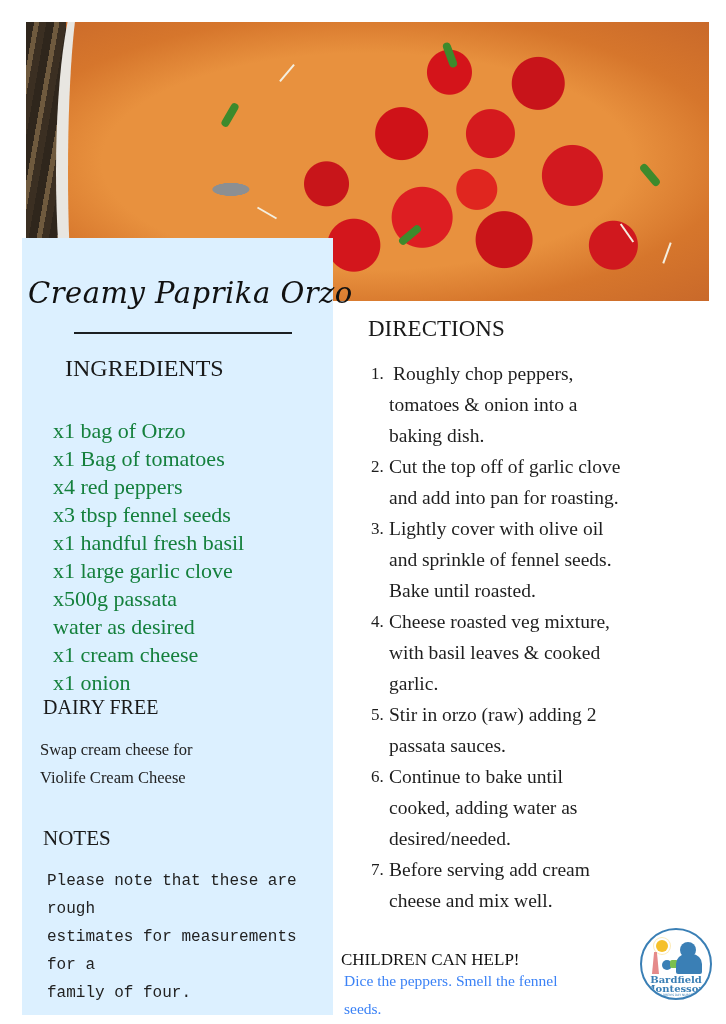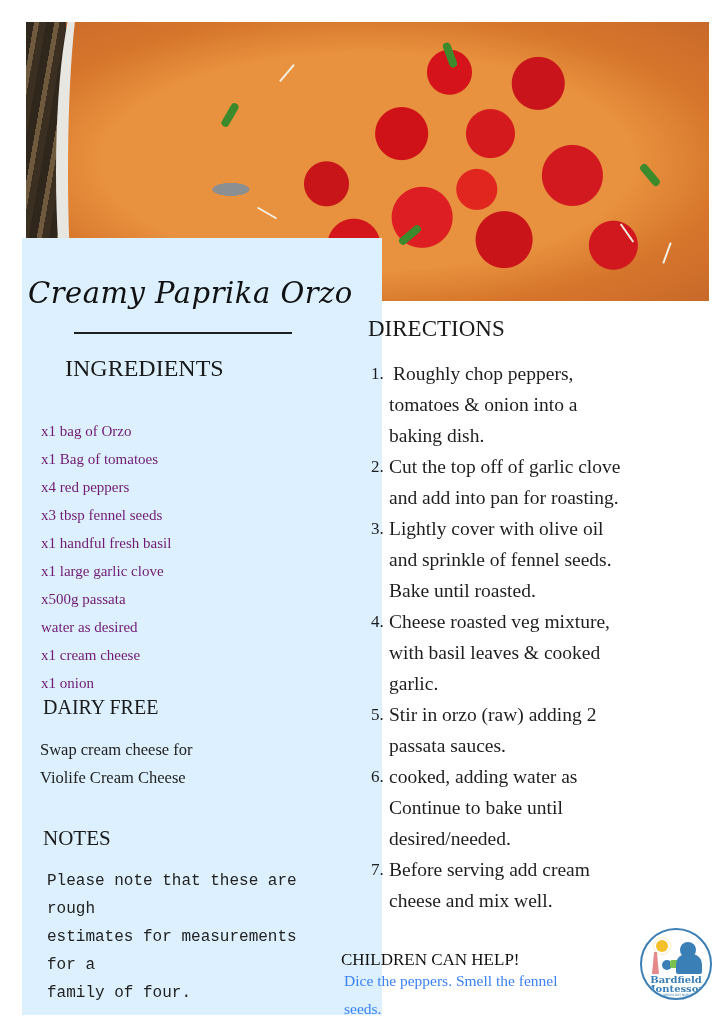--- a/index.html
+++ b/index.html
@@ -35,38 +35,38 @@
   }
   .hero .basil {
     position: absolute; width: 8px; height: 26px; background: #3d8a2c; border-radius: 4px;
   }
   .hero .cheese {
     position: absolute; width: 2px; height: 22px; background: #f4efe0;
   }
 
   
   .panel {
-    position: absolute; left: 22px; top: 238px; width: 360px; height: 777px;
+    position: absolute; left: 22px; top: 238px; width: 311px; height: 777px;
     background: #dcf0ff;
   }
   .title {
     position: absolute; left: 6px; top: 38px; width: 305px;
     font-family: "DejaVu Serif", serif; font-style: italic;
     font-size: 29px; color: #111; letter-spacing: 0.5px; white-space: nowrap;
   }
   .divider {
     position: absolute; left: 52px; top: 94px; width: 218px; height: 2px; background: #1b1f22;
   }
   .h-ingredients {
     position: absolute; left: 43px; top: 117px;
     font-family: "Liberation Serif", serif; font-size: 24px; color: #1a1a1a;
   }
   .ingredients {
-    position: absolute; left: 19px; top: 180px; list-style: none;
-    font-family: "Liberation Serif", serif; font-size: 15px; color: #701a75;
+    position: absolute; left: 31px; top: 180px; list-style: none;
+    font-family: "Liberation Serif", serif; font-size: 22px; color: #15803d;
   }
   .ingredients li { height: 28px; line-height: 26px; white-space: nowrap; }
   .h-dairy {
     position: absolute; left: 21px; top: 458px;
     font-family: "Liberation Serif", serif; font-size: 20px; color: #1a1a1a;
   }
   .dairy-text {
     position: absolute; left: 18px; top: 498px; width: 280px;
     font-family: "Liberation Serif", serif; font-size: 16.5px; line-height: 28px; color: #222;
   }
@@ -193,22 +193,22 @@
     <div>with basil leaves &amp; cooked</div>
     <div>garlic.</div>
   </li>
   <li>
     <span class="num">5.</span>
     <div>Stir in orzo (raw) adding 2</div>
     <div>passata sauces.</div>
   </li>
   <li>
     <span class="num">6.</span>
+    <div>Continue to bake until</div>
     <div>cooked, adding water as</div>
-    <div>Continue to bake until</div>
     <div>desired/needed.</div>
   </li>
   <li>
     <span class="num">7.</span>
     <div>Before serving add cream</div>
     <div>cheese and mix well.</div>
   </li>
 </ol>
 
 <div class="h-children">CHILDREN CAN HELP!</div>

